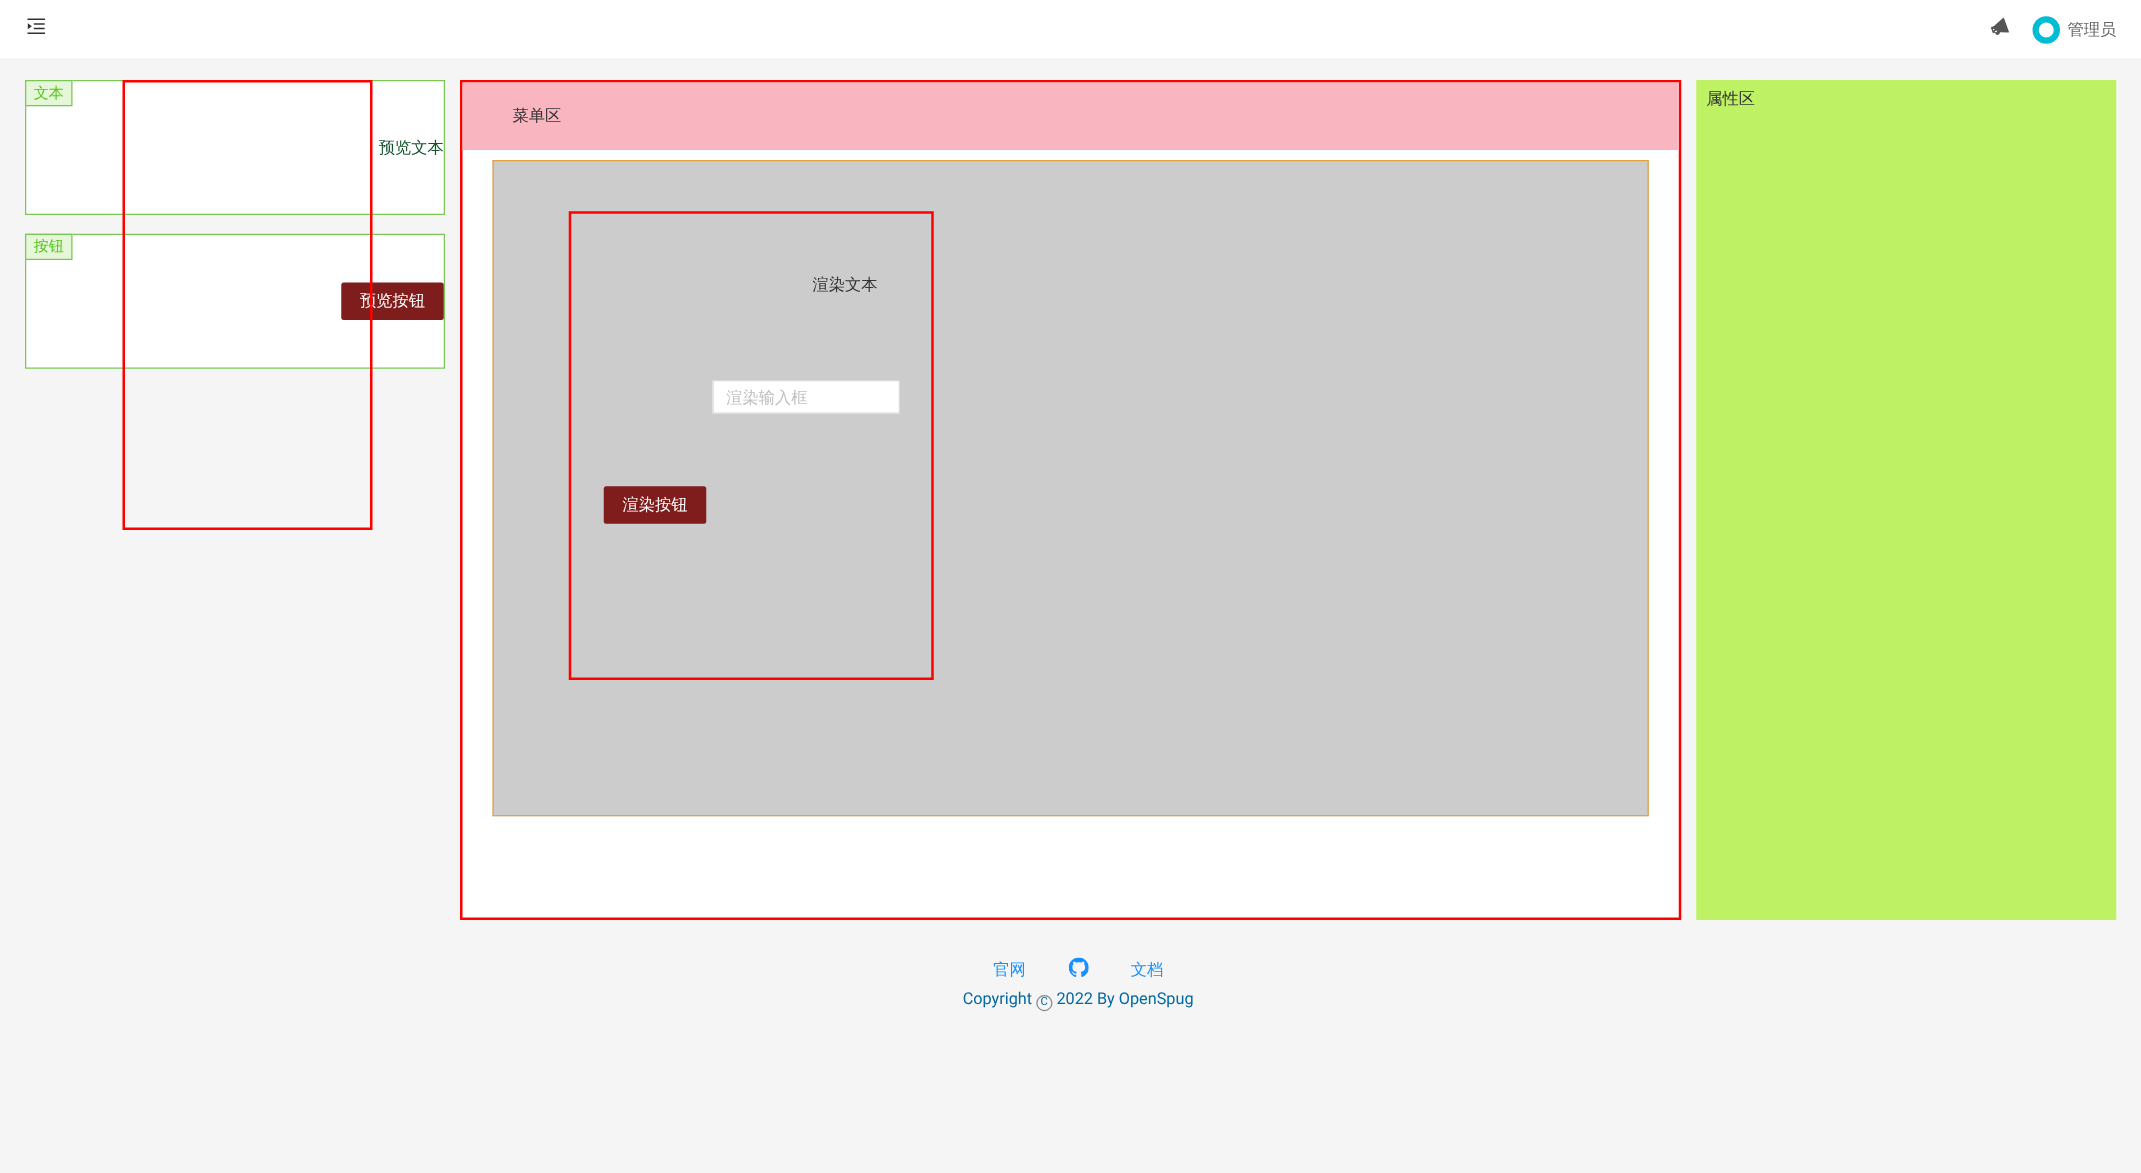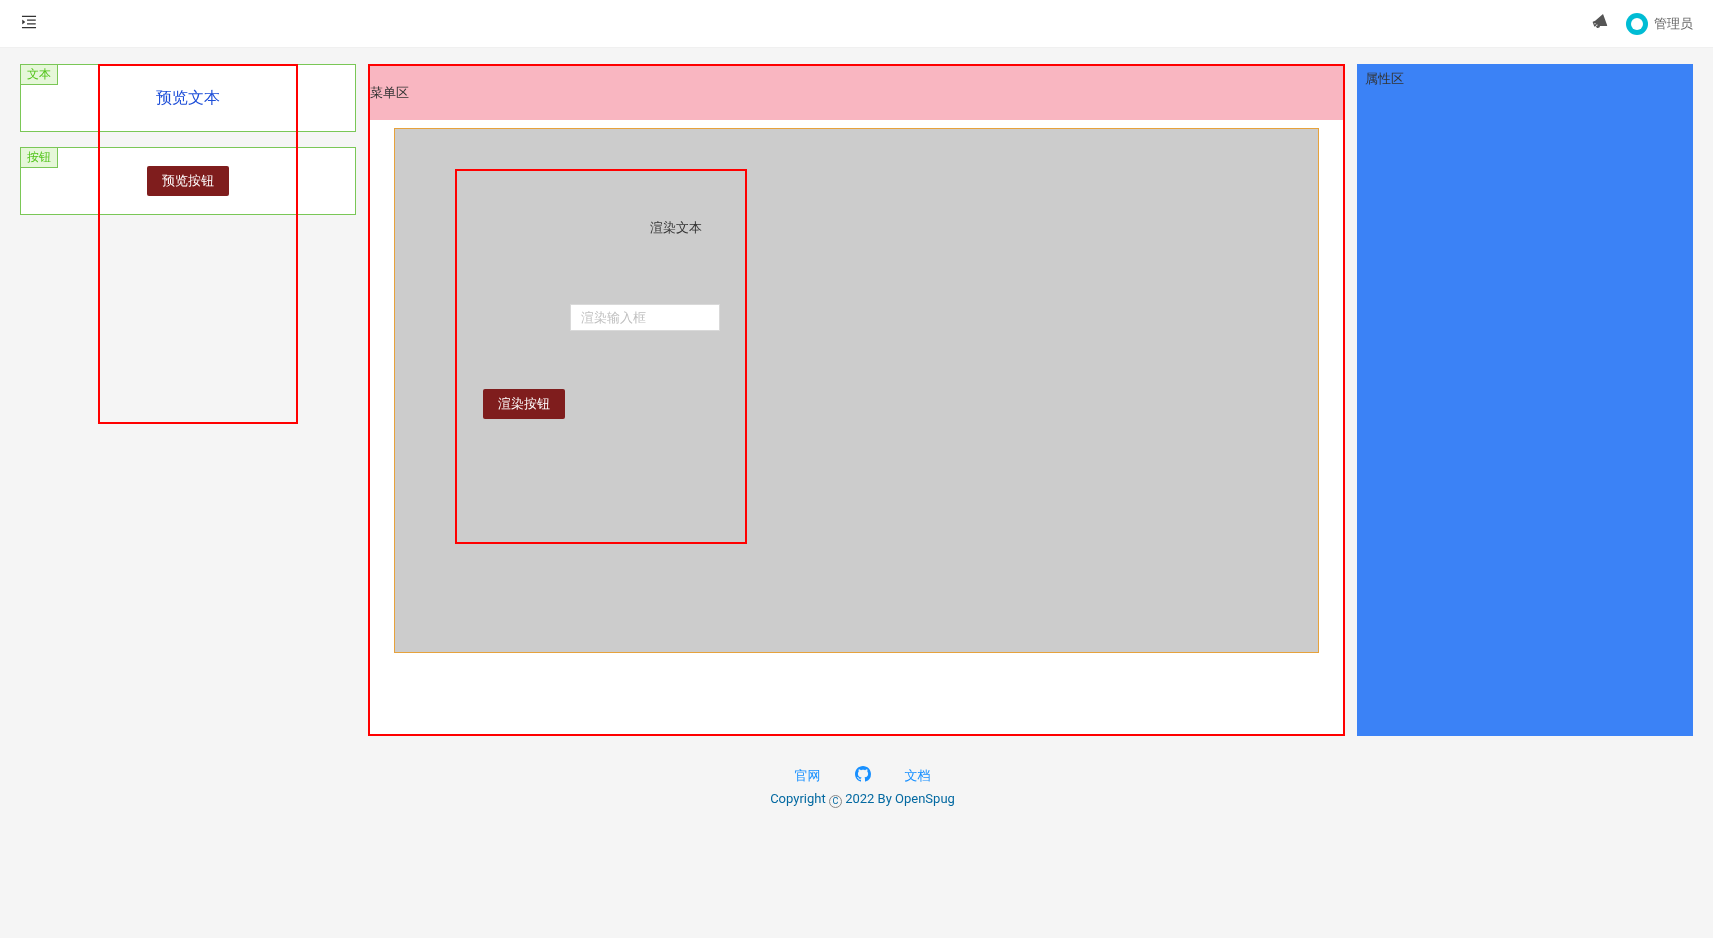--- a/index.html
+++ b/index.html
@@ -38,35 +38,35 @@
     
     .palette {
       width: 336px;
       position: relative;
     }
     .component-card {
       border: 1px solid #7ac756;
       background: #fff;
       margin-bottom: 15px;
       position: relative;
-      height: 68px;
+      height: 108px;
       display: flex;
       align-items: center;
-      justify-content: center;
+      justify-content: flex-end;
     }
     .component-tag {
       position: absolute;
       top: -1px; left: -1px;
       background: #e6f7d9;
       border: 1px solid #7ac756;
       color: #52c41a;
       font-size: 12px;
       padding: 1px 6px;
     }
-    .component-preview-text { font-size: 16px; color: #1d4ed8; }
+    .component-preview-text { font-size: 13px; color: #14532d; }
     .btn-primary {
       background: #7f1d1d;
       border: none;
       color: #fff;
       padding: 6px 15px;
       font-size: 13px;
       border-radius: 2px;
       cursor: pointer;
     }
     .preview-input {
@@ -95,20 +95,21 @@
       border: 2px solid #ff0000;
       background: #fff;
       position: relative;
       min-height: 672px;
     }
     .menu-bar {
       background: #f9b6c1;
       height: 54px;
       display: flex;
       align-items: center;
+      padding-left: 40px;
       font-size: 13px;
       color: #333;
     }
     .canvas-wrap {
       padding: 8px 24px 24px 24px;
     }
     .canvas {
       border: 1px solid #e6a23c;
       background: #cccccc;
       height: 525px;
@@ -143,21 +144,21 @@
     .render-input::placeholder { color: #bfbfbf; }
     .render-btn {
       position: absolute;
       top: 260px;
       left: 88px;
     }
     
     
     .props-panel {
       width: 336px;
-      background: #3b82f6;
+      background: #bef264;
       min-height: 672px;
       padding: 6px 8px;
       font-size: 13px;
       color: #333;
     }
     
     
     .footer {
       text-align: center;
       padding: 14px 0 18px 12px;

